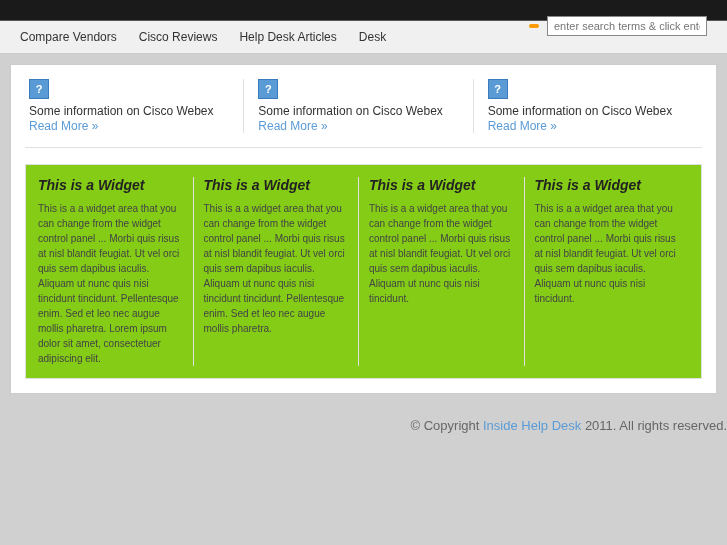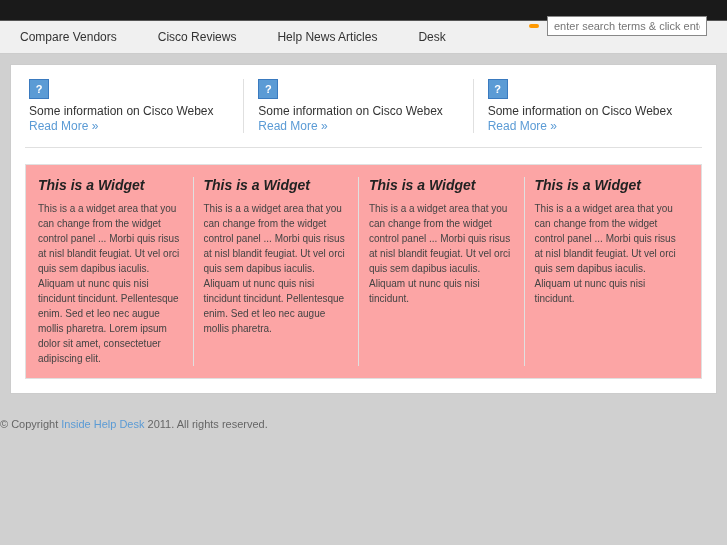--- a/index.html
+++ b/index.html
@@ -43,21 +43,20 @@
 
     
     #nav {
       background: #f0f0f0;
       border-bottom: 1px solid #ccc;
       border-top: 1px solid #555;
       padding: 16px 20px;
       display: flex;
       align-items: center;
       height: 32px;
-      gap: 19px;
     }
     .nav-item {
       color: #333;
       font-size: 12px;
       font-weight: normal;
       text-decoration: none;
       margin-right: 22px;
       cursor: pointer;
       white-space: nowrap;
     }
@@ -106,21 +105,21 @@
       color: #5b9bd5;
       font-size: 12px;
       text-decoration: none;
       cursor: pointer;
     }
 
     
     #widgets-row {
       display: flex;
       gap: 0;
-      background: #fca5a5;
+      background: #84cc16;
       border: 1px solid #e0e0e0;
       padding: 12px;
     }
     .widget {
       flex: 1;
       padding: 0 10px;
       border-right: 1px solid #e0e0e0;
     }
     .widget:first-child { padding-left: 0; }
     .widget:last-child { border-right: none; }
@@ -132,23 +131,23 @@
       margin-bottom: 8px;
     }
     .widget-text {
       font-size: 10px;
       color: #444;
       line-height: 1.5;
     }
 
     
     #footer {
-      text-align: left;
+      text-align: right;
       color: #666;
-      font-size: 11px;
+      font-size: 13px;
       padding: 14px 0 8px 0;
     }
     #footer a {
       color: #5b9bd5;
       text-decoration: none;
     }
 
     
     #header-wrap {
       position: relative;
@@ -165,21 +164,21 @@
   <div id="header-right">
     <div id="rss-badge"></div>
     <input id="search-input" type="text" placeholder="enter search terms &amp; click enter" style="">
   </div>
 </div>
 
 <nav id="nav">
 
 <a class="nav-item">Compare Vendors</a>
     <a class="nav-item">Cisco Reviews</a>
-    <a class="nav-item">Help News Articles</a>
+    <a class="nav-item">Help Desk Articles</a>
     <a class="nav-item">Desk</a>
   </nav>
 
 <div id="page">
   <div id="cards-row">
 
   <div class="card"><div class="card-icon">?</div><div class="card-title">Some information on Cisco Webex</div><a class="card-link">Read More »</a></div>
       <div class="card"><div class="card-icon">?</div><div class="card-title">Some information on Cisco Webex</div><a class="card-link">Read More »</a></div>
       <div class="card"><div class="card-icon">?</div><div class="card-title">Some information on Cisco Webex</div><a class="card-link">Read More »</a></div>
     </div>

